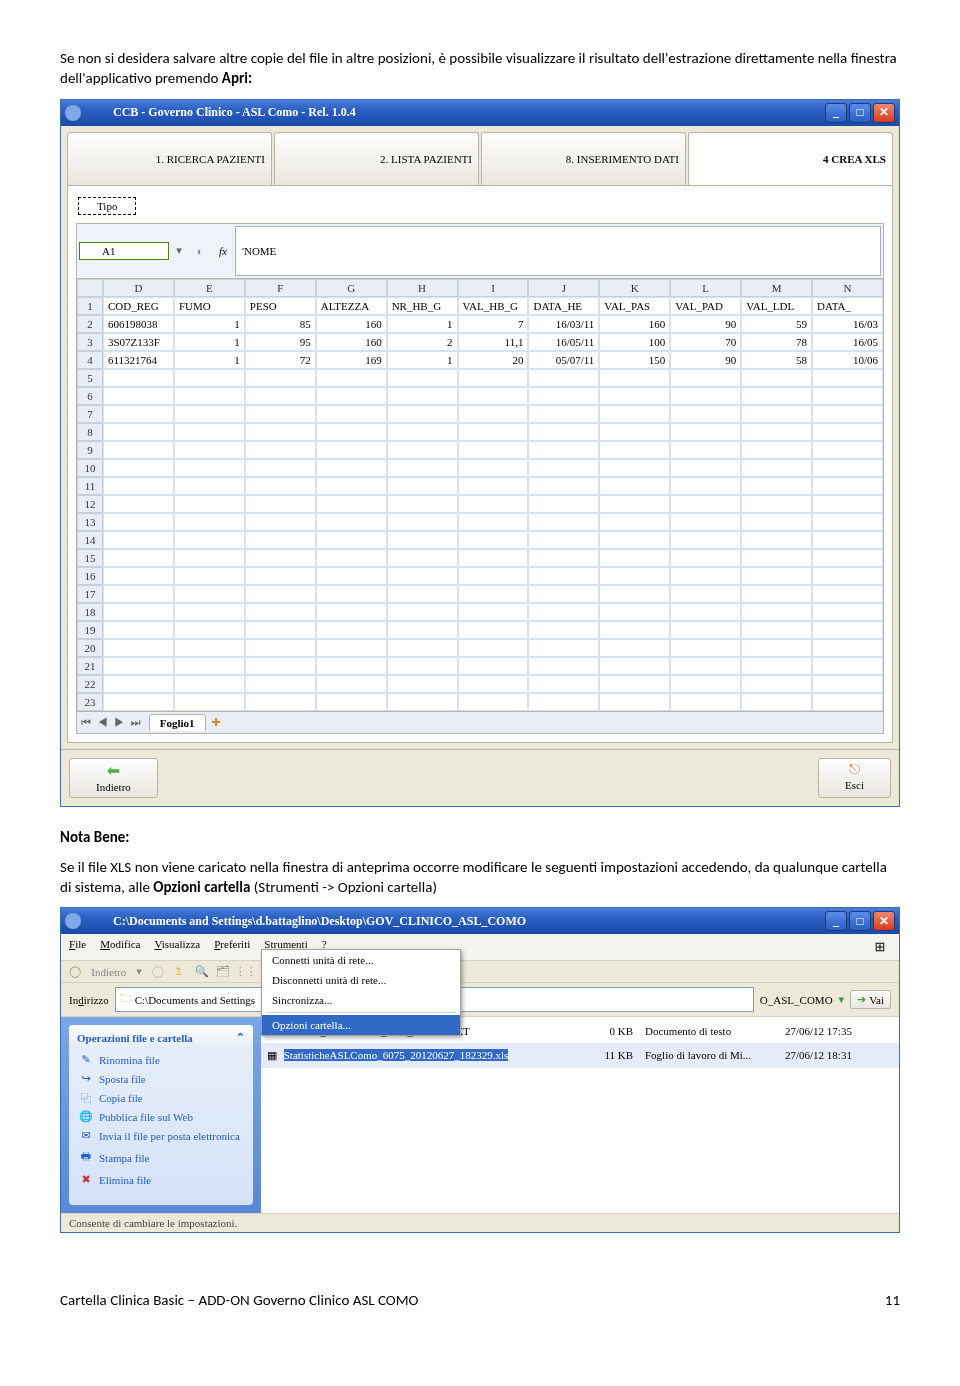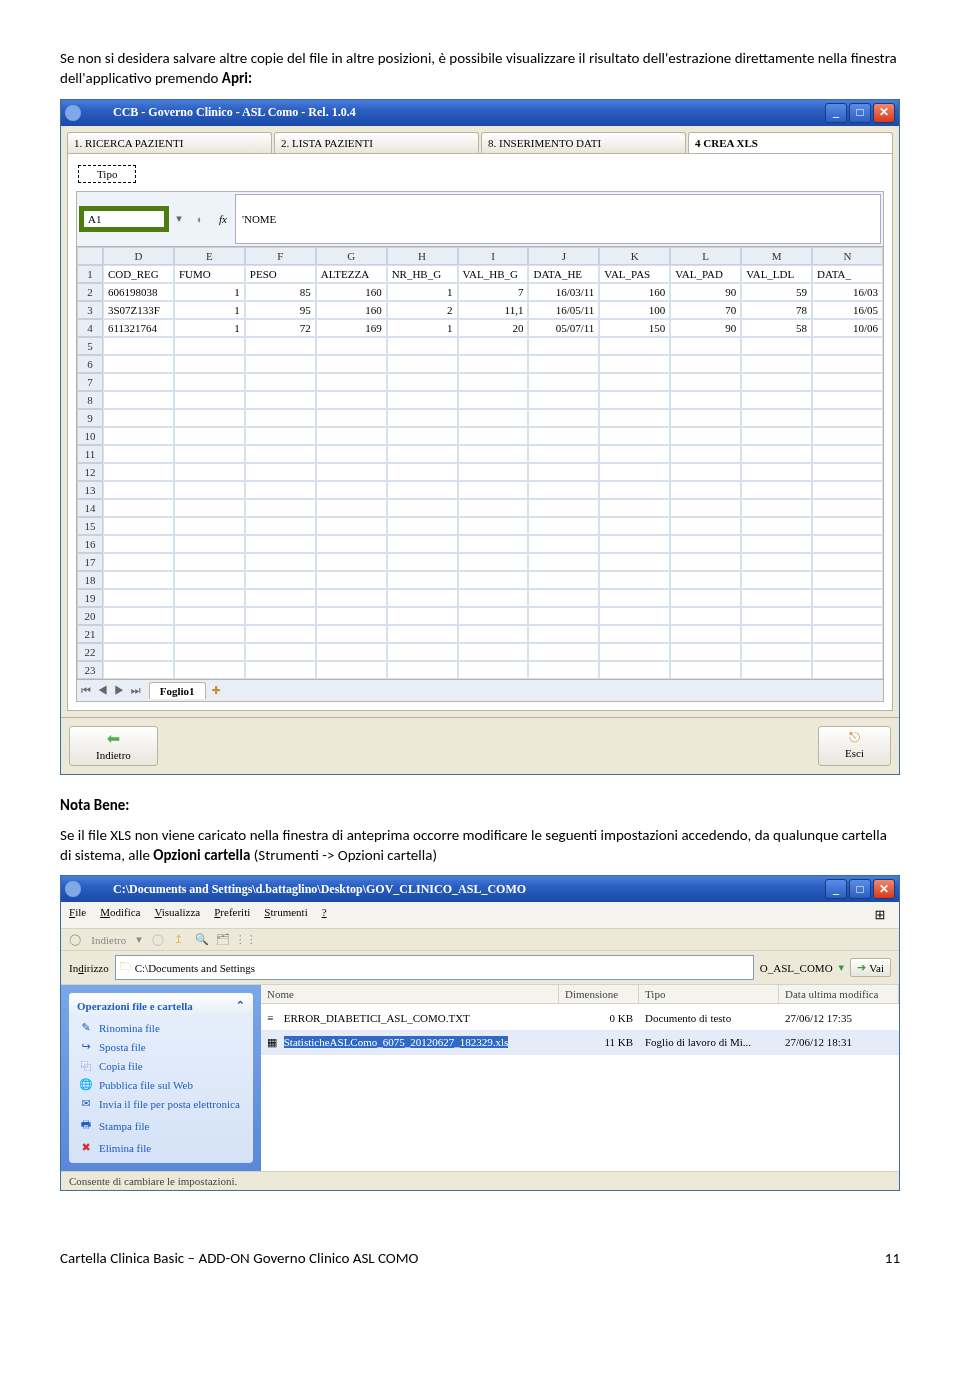--- a/index.html
+++ b/index.html
@@ -12,31 +12,31 @@
 .appwin { width: 840px; border: 1px solid #3b6ea5; background: #ece9d8; margin: 8px 0 20px 0; }
 .titlebar { display: flex; align-items: center; background: linear-gradient(#4a7edc,#2a5ec0 40%,#1a4aa8); color: #fff; font: bold 12px Tahoma; padding: 3px 4px; gap: 26px; }
 .titlebar .icon { width: 16px; height: 16px; background: #7fa8e6; border-radius: 50%; margin-right: 6px; display:inline-block; }
 .titlebar .title { flex: 1; }
 .winbtns { display: flex; gap: 2px; }
 .winbtn { width: 22px; height: 20px; border: 1px solid #1a3a7a; border-radius: 3px; display: flex; align-items: center; justify-content: center; font: bold 12px Tahoma; color: #fff; }
 .winbtn.min, .winbtn.max { background: linear-gradient(#5a8de6,#2a5ec0); }
 .winbtn.close { background: linear-gradient(#f08a6a,#d9391d); }
 
 .tabs { display: flex; gap: 2px; padding: 6px 6px 0 6px; font: 11px Tahoma; }
-.tab { flex: 1; text-align: left; padding: 4px 6px; background: linear-gradient(#fefefe,#e8e6dd); border: 1px solid #b8b4a4; border-bottom: none; border-radius: 3px 3px 0 0; }
+.tab { flex: 1; text-align: right; padding: 20px 6px; background: linear-gradient(#fefefe,#e8e6dd); border: 1px solid #b8b4a4; border-bottom: none; border-radius: 3px 3px 0 0; }
 .tab.active { background: #fff; font-weight: bold; }
 
 .appbody { background: #fff; border: 1px solid #b8b4a4; margin: 0 6px 6px 6px; padding: 8px; }
 .avvia-row { padding: 2px 2px 8px 2px; }
 .avvia-btn { display: inline-block; padding: 2px 18px; border: 1px dashed #000; background: #fff; font: 11px Tahoma; }
 
 
 .sheet-wrap { border: 1px solid #b8b4a4; }
 .namebox-row { display: flex; align-items: center; background: #eef3fa; border-bottom: 1px solid #b8b4a4; font: 11px Tahoma; }
-.namebox { width: 90px; padding: 2px 4px; border-right: 1px solid #b8b4a4; background: #fff; margin: 2px; border: 5px solid #4d7c0f; }
+.namebox { width: 90px; padding: 2px 22px; border-right: 1px solid #b8b4a4; background: #fff; margin: 2px; border: 1px solid #4d7c0f; }
 .nb-drop { width: 16px; text-align: center; color: #666; }
 .nb-icons { width: 26px; text-align: center; color: #888; }
 .fx { font-style: italic; padding: 0 6px; }
 .fx-val { flex: 1; padding: 18px 6px; background: #fff; margin: 2px; border: 1px solid #aac; }
 
 .grid { display: grid; grid-template-columns: 26px repeat(11, 1fr); font: 11px Tahoma; }
 .corner, .colh, .rowh { background: #e9edf6; border: 1px solid #c8d0de; text-align: center; padding: 2px 0; color: #333; }
 .cell { border: 1px solid #d7e1ee; padding: 2px 4px; text-align: right; white-space: nowrap; overflow: hidden; height: 18px; }
 .cell.l { text-align: left; }
 
@@ -58,21 +58,21 @@
 .toolbar { display: flex; align-items: center; gap: 10px; padding: 4px 8px; border-bottom: 1px solid #d6d2c2; color: #888; }
 .tb-icons span { display:inline-block; width:18px; text-align:center; }
 .addrbar { display: flex; align-items: center; gap: 6px; padding: 4px 8px; border-bottom: 1px solid #d6d2c2; }
 .addrinput { flex: 1; background: #fff; border: 1px solid #7f9db9; padding: 2px 4px; display: flex; align-items: center; gap: 4px; }
 .folder-ico { color: #e6b756; }
 .go-btn { display: flex; align-items: center; gap: 3px; border: 1px solid #b8b4a4; padding: 2px 6px; background: linear-gradient(#fefefe,#e8e6dd); border-radius: 2px; }
 .go-ico { color: #3a9b3a; }
 
 .exp-body { display: flex; background: #fff; }
 .tasks { width: 200px; background: linear-gradient(#7aa7e8,#5a87d8); padding: 8px; }
-.tasks-panel { background: linear-gradient(#e9f0fb,#d4e2f7); border-radius: 4px; padding: 0 0 6px 0; }
+.tasks-panel { background: linear-gradient(#e9f0fb,#d4e2f7); border-radius: 4px; padding: 0 0 16px 0; }
 .tasks-head { display: flex; justify-content: space-between; align-items: center; padding: 6px 8px; background: linear-gradient(#fff,#e2ebf8); border-radius: 4px 4px 0 0; color: #215dc6; font-weight: bold; }
 .chev { color: #215dc6; }
 .task { display: flex; align-items: center; gap: 6px; padding: 3px 10px; color: #215dc6; }
 .task .ti { width: 14px; text-align: center; }
 
 .mainpane { flex: 1; position: relative; display: flex; flex-direction: column; }
 .colheads { display: grid; grid-template-columns: 1fr 80px 140px 120px; background: #f4f3ee; border-bottom: 1px solid #d6d2c2; color: #444; }
 .colheads > div { padding: 3px 6px; border-right: 1px solid #d6d2c2; }
 .filerow { display: grid; grid-template-columns: 1fr 80px 140px 120px; padding: 2px 0; }
 .filerow > div { padding: 4px 6px; white-space: nowrap; overflow: hidden; }
@@ -525,27 +525,28 @@
               <span>Stampa file</span>
             </div>
           <div class="task">
               <span class="ti" style="color:#c33;">✖</span>
               <span>Elimina file</span>
             </div>
         </div>
       </div>
 
       <div class="mainpane">
-
-        <div class="colheads">
-          <div>Nome</div>
-          <div>Dimensione</div>
-          <div>Tipo</div>
-          <div>Data ultima modifica</div>
+        <div class="ctxmenu">
+          <div class="ci">Connetti unità di rete...</div>
+          <div class="ci">Disconnetti unità di rete...</div>
+          <div class="ci">Sincronizza...</div>
+          <div class="sep"></div>
+          <div class="ci sel">Opzioni cartella...</div>
         </div>
+
         <div class="filelist" id="filelist">
             <div class="filerow">
               <div><span class="file-ico">≡</span> <span class="fname">ERROR_DIABETICI_ASL_COMO.TXT</span></div>
               <div class="r">0 KB</div>
               <div>Documento di testo</div>
               <div>27/06/12 17:35</div>
             </div>
             <div class="filerow sel">
               <div><span class="file-ico">▦</span> <span class="fname">StatisticheASLComo_6075_20120627_182329.xls</span></div>
               <div class="r">11 KB</div>

